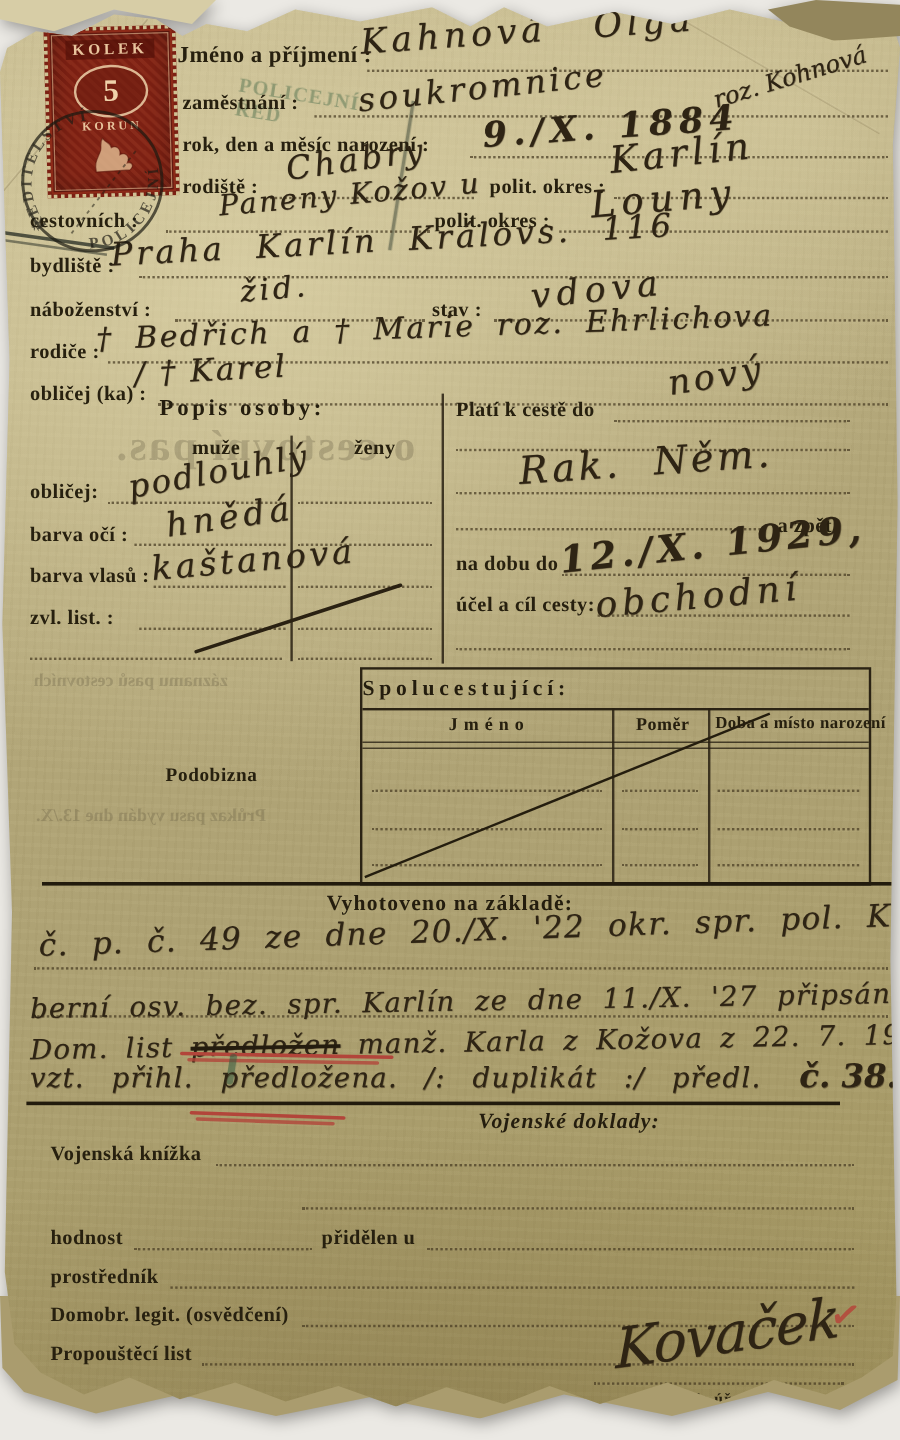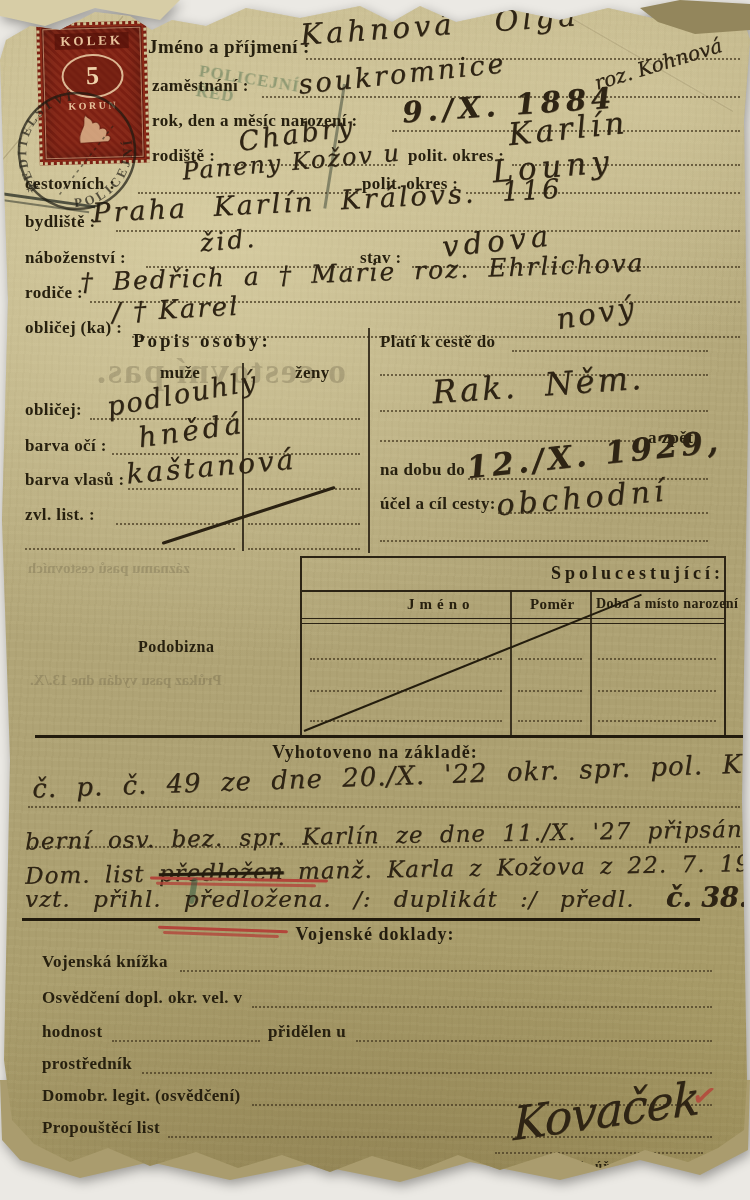--- a/index.html
+++ b/index.html
@@ -156,23 +156,23 @@
     <span class="lbl" style="left:648px;top:428px;">a zpět</span>
     <span class="lbl" style="left:380px;top:460px;">na dobu do</span>
     <span class="hw" style="left:466px;top:436px;font-size:31px;font-weight:bold;letter-spacing:4px;transform:rotate(-6deg);">12./X. 1929,</span>
     <div class="dot" style="left:468px;top:478px;width:240px;"></div>
     <span class="lbl" style="left:380px;top:494px;">účel a cíl cesty:</span>
     <span class="hw" style="left:496px;top:480px;font-size:30px;letter-spacing:4px;transform:rotate(-5deg);">obchodní</span>
     <div class="dot" style="left:498px;top:512px;width:210px;"></div>
     <div class="dot" style="left:380px;top:540px;width:328px;"></div>
 
     <div class="abs" style="left:300px;top:556px;width:422px;height:178px;border:2.5px solid #2b2314;">
-      <div class="heading" style="left:0;right:0;top:5px;text-align:right;font-size:18px;letter-spacing:4px;position:absolute;margin-left:30px;">Spolucestující:</div>
+      <div class="heading" style="left:0;right:0;top:5px;text-align:left;font-size:18px;letter-spacing:4px;position:absolute;">Spolucestující:</div>
       <div class="abs" style="left:0;top:32px;width:100%;height:1.5px;background:#2b2314;"></div>
-      <span class="lbl" style="left:72px;top:38px;font-size:15px;letter-spacing:5px;margin-left:33px;">Jméno</span>
+      <span class="lbl" style="left:72px;top:38px;font-size:15px;letter-spacing:5px;">Jméno</span>
       <span class="lbl" style="left:228px;top:38px;font-size:15px;">Poměr</span>
       <span class="lbl" style="left:294px;top:38px;font-size:14px;">Doba a místo narození</span>
       <div class="abs" style="left:0;top:60px;width:100%;height:4px;border-top:1.5px solid #2b2314;border-bottom:1px solid #2b2314;"></div>
       <div class="vline" style="left:208px;top:32px;width:1.5px;height:146px;"></div>
       <div class="vline" style="left:288px;top:32px;width:1.5px;height:146px;"></div>
       <div class="dot" style="left:8px;top:100px;width:192px;"></div>
       <div class="dot" style="left:216px;top:100px;width:64px;"></div>
       <div class="dot" style="left:296px;top:100px;width:118px;"></div>
       <div class="dot" style="left:8px;top:132px;width:192px;"></div>
       <div class="dot" style="left:216px;top:132px;width:64px;"></div>
@@ -205,26 +205,25 @@
     <div class="hw" style="left:25px;top:886px;font-size:23px;letter-spacing:1px;word-spacing:14px;">
       <span>vzt. přihl.</span>
       <span>předložena.</span>
       <span>/: duplikát :/ předl.</span>
     </div>
     <span class="hw" style="left:666px;top:882px;font-size:27px;font-weight:bold;">č. 38.</span>
     <div class="hline" style="left:22px;top:918px;width:678px;height:2.5px;"></div>
     <div class="redline" style="left:158px;top:928px;width:130px;transform:rotate(2deg);"></div>
     <div class="redline" style="left:163px;top:933px;width:116px;transform:rotate(2deg);opacity:0.8;"></div>
 
-    <div class="heading" style="left:200px;top:924px;width:350px;text-align:center;font-size:18px;letter-spacing:1px;">Vojenské doklady:</div>
+    <div class="heading" style="left:200px;top:924px;width:350px;text-align:right;font-size:18px;letter-spacing:1px;font-style:italic;">Vojenské doklady:</div>
 
     <span class="lbl" style="left:42px;top:952px;">Vojenská knížka</span>
     <div class="dot" style="left:180px;top:970px;width:532px;"></div>
 
-    <span class="lbl" style="left:42px;top:988px;">Osvědčení dopl. okr. vel. v</span>
     <div class="dot" style="left:252px;top:1006px;width:460px;"></div>
 
     <span class="lbl" style="left:42px;top:1022px;">hodnost</span>
     <div class="dot" style="left:112px;top:1040px;width:148px;"></div>
     <span class="lbl" style="left:268px;top:1022px;">přidělen u</span>
     <div class="dot" style="left:356px;top:1040px;width:356px;"></div>
 
     <span class="lbl" style="left:42px;top:1054px;">prostředník</span>
     <div class="dot" style="left:142px;top:1072px;width:570px;"></div>
 

